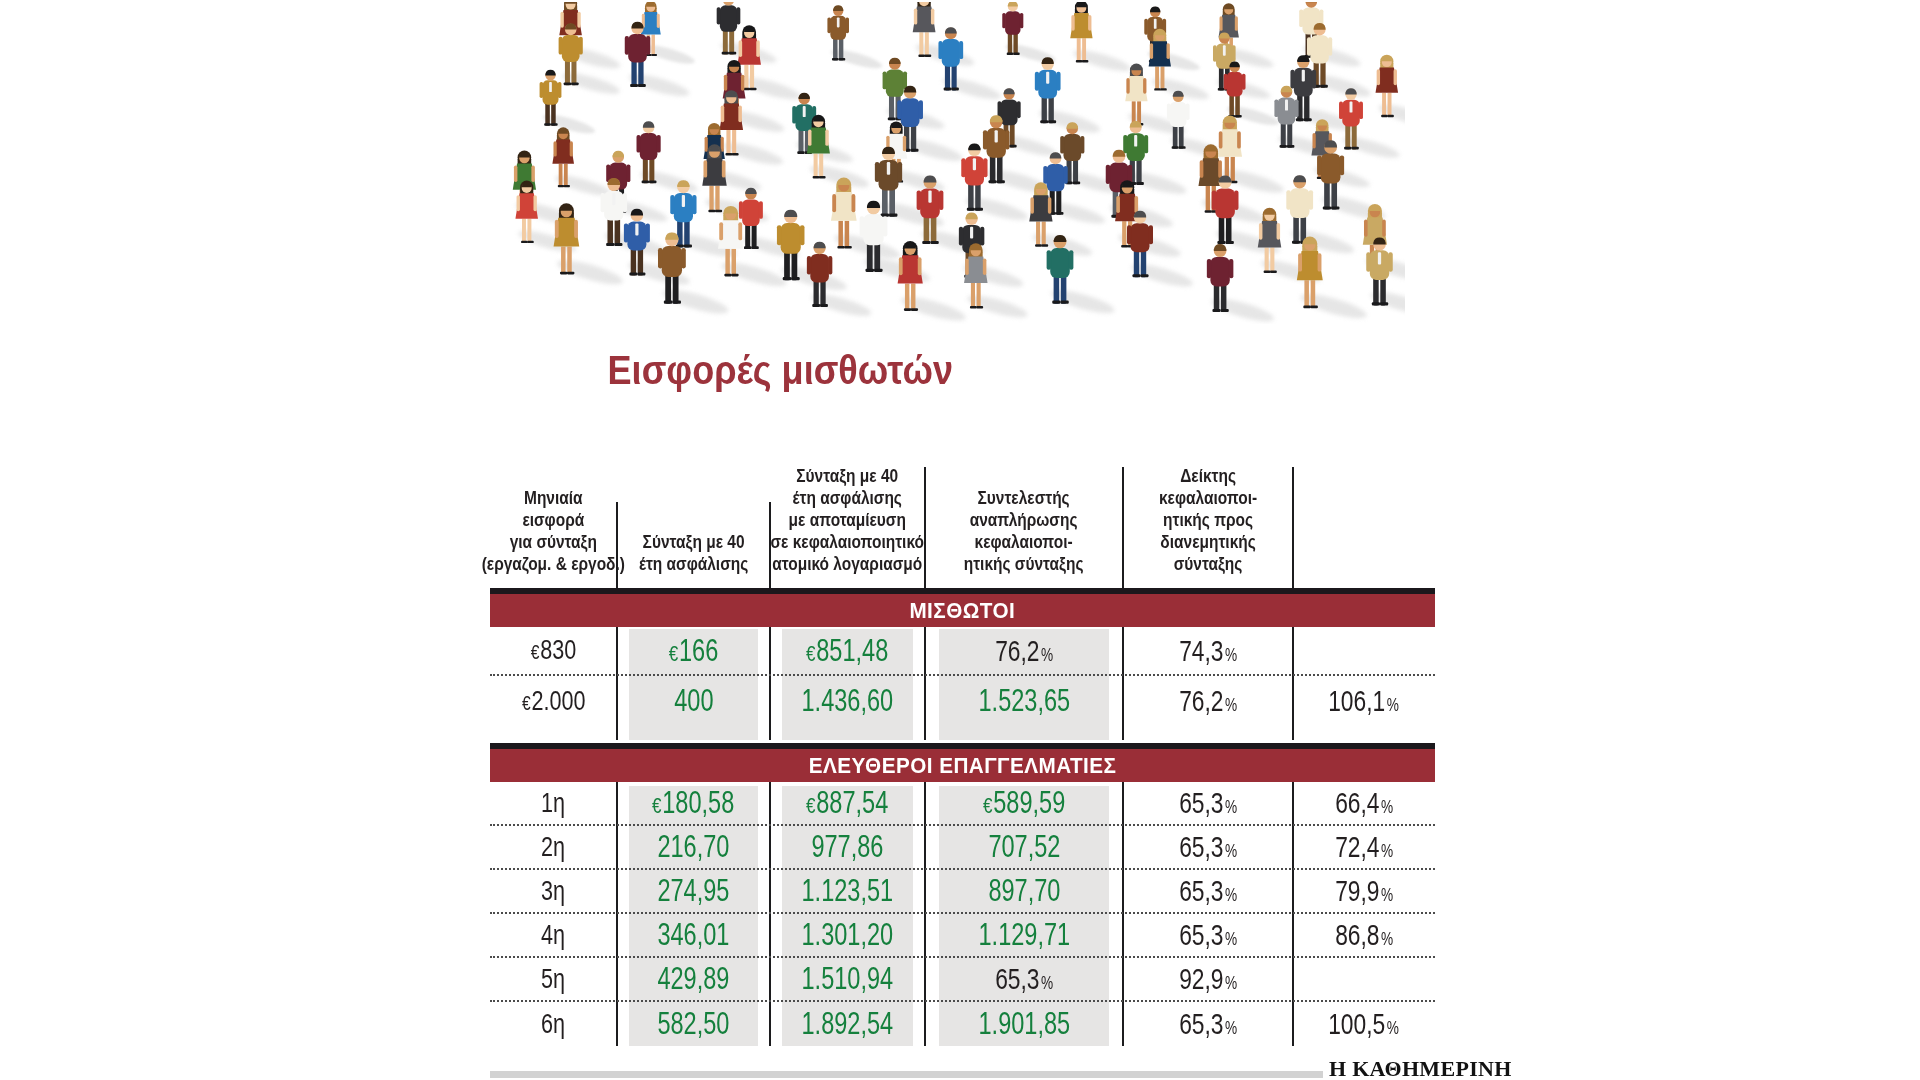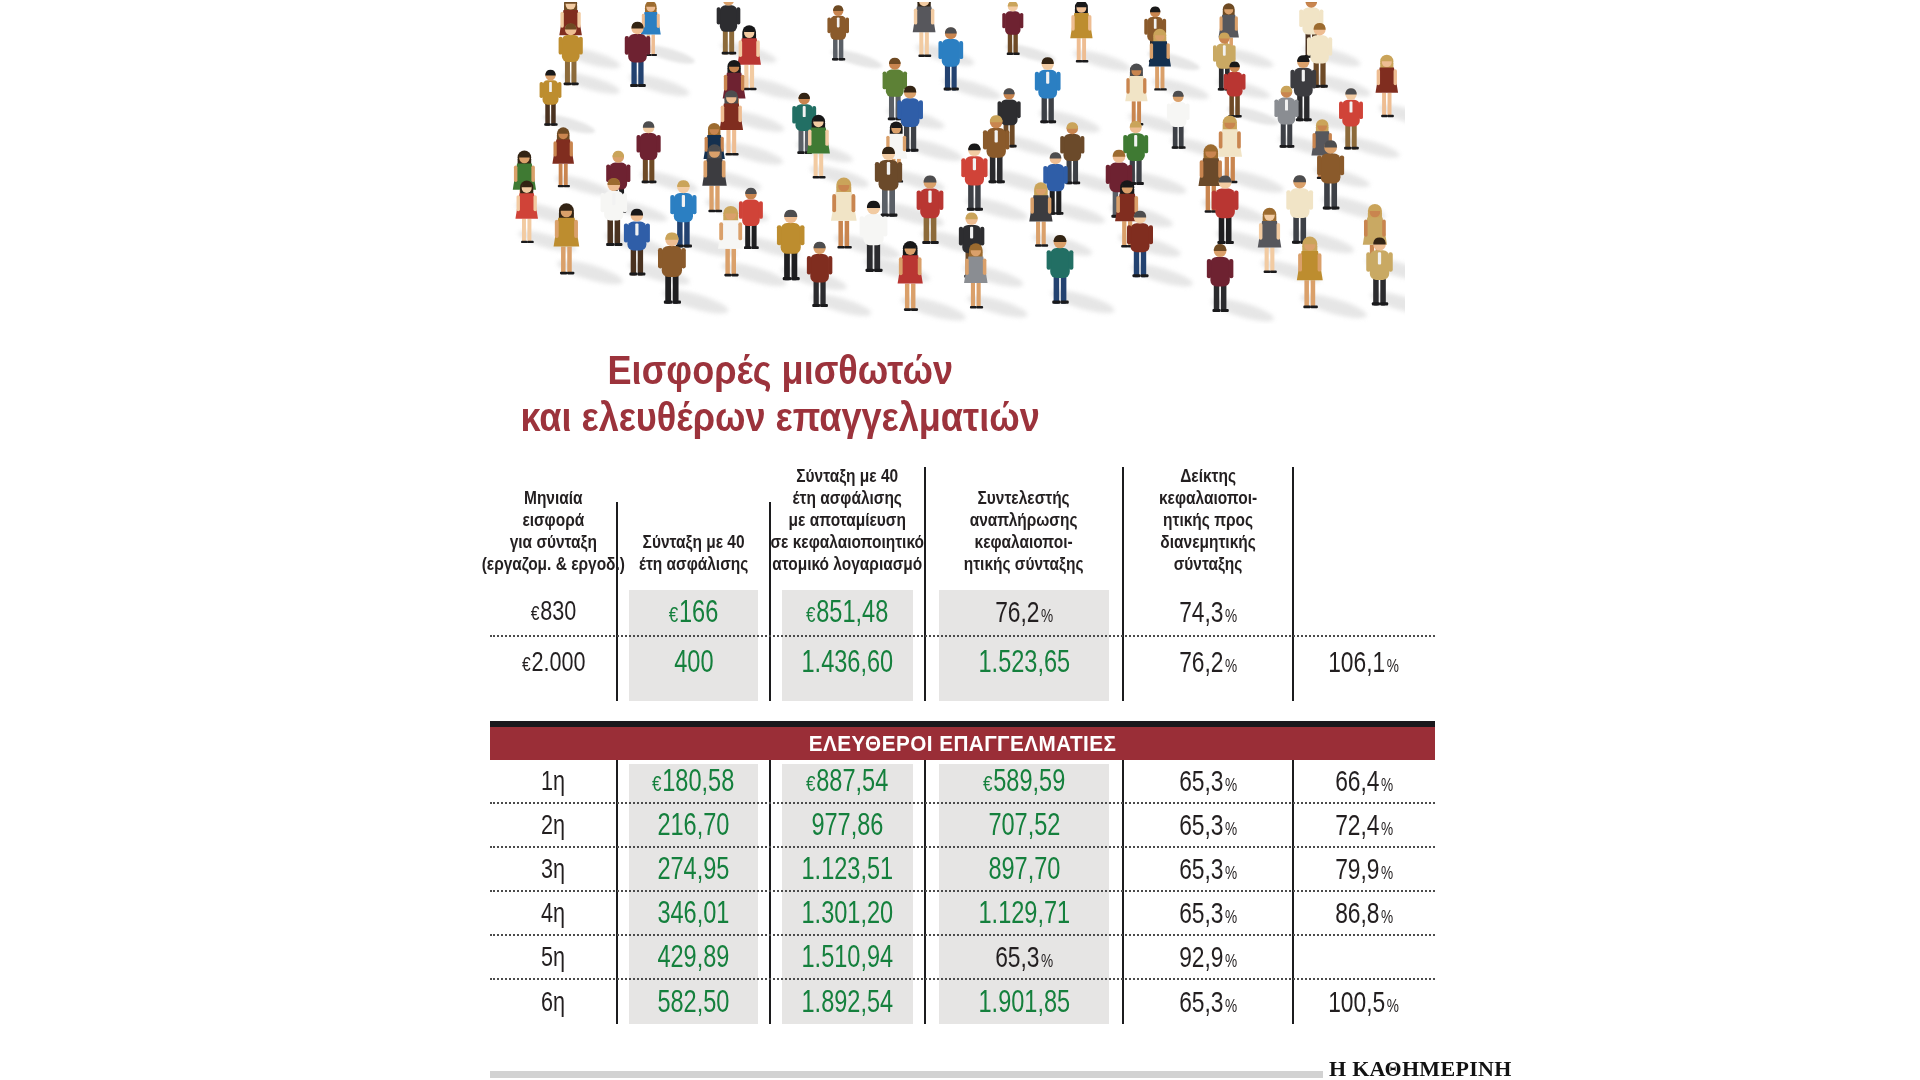--- a/index.html
+++ b/index.html
@@ -18,21 +18,21 @@
   .thead{position:relative;display:grid;grid-template-columns:var(--cols);height:133px;}
   .hcell{display:flex;align-items:flex-end;justify-content:center;padding-bottom:13px;box-sizing:border-box;}
   .hcell .squeeze{display:inline-block;white-space:pre;text-align:center;transform:scaleX(.86);
                   transform-origin:center bottom;font-weight:bold;font-size:18px;line-height:22px;color:var(--ink);}
 
   .secbar{border-top:6px solid #1b181c;background:var(--maroon);height:33px;
           display:flex;align-items:center;justify-content:center;}
   .secbar .squeeze{display:inline-block;transform:scaleX(.94);color:#fff;font-weight:bold;
                    font-size:22px;letter-spacing:.5px;white-space:pre;}
 
-  .section.s1{margin-top:20px;}
+  .section.s1{margin-top:3px;}
   .rows{position:relative;}
   .section.s0 .rows{height:113px;}
   .section.s1 .rows{height:264px;}
 
   .shade{position:absolute;background:#e6e5e4;z-index:0;}
   .vline{position:absolute;width:2px;background:var(--line);z-index:1;}
 
   .row{position:relative;z-index:2;display:grid;grid-template-columns:var(--cols);box-sizing:border-box;}
   .row.sep{border-bottom:2px dotted #4b4b4b;}
 
@@ -1076,21 +1076,20 @@
           <rect x="-13" y="-52" width="4.3" height="19" rx="2" fill="#6e2231"></rect>
           <rect x="8.7" y="-52" width="4.3" height="19" rx="2" fill="#6e2231"></rect>
           <circle cx="0" cy="-60" r="6.2" fill="#daa06a"></circle>
           <path d="M-6.1,-61.5 A6.2,6.2 0 0 1 6.1,-61.5 L6.1,-59.8 L-6.1,-59.8 Z" fill="#6e4a23"></path>
         </g>
       </g>
   </svg>
 
   <div id="title">
     <div><span class="squeeze">Εισφορές μισθωτών</span></div>
-    <div><span class="squeeze">και ελευθέρων επαγγελματιών</span></div>
   </div>
 
   <div class="table-wrap">
     <div class="thead" id="thead">
       <div class="hcell">
           <span class="squeeze">Μηνιαία
 εισφορά
 για σύνταξη
 (εργαζομ. &amp; εργοδ.)</span>
         </div>
@@ -1119,20 +1118,23 @@
 σύνταξης</span>
         </div>
     <div class="vline" style="left: 126px; top: 47px; bottom: 0px;"></div>
         <div class="vline" style="left: 279px; top: 47px; bottom: 0px;"></div>
         <div class="vline" style="left: 434px; top: 12px; bottom: 0px;"></div>
         <div class="vline" style="left: 632px; top: 12px; bottom: 0px;"></div>
         <div class="vline" style="left: 802px; top: 12px; bottom: 0px;"></div>
       </div>
 
     <div class="section s0">
+      <div class="secbar">
+        <span class="squeeze">ΜΙΣΘΩΤΟΙ</span>
+      </div>
       <div class="rows">
           <div class="shade" style="left: 139px; width: 129px; top: 2px; bottom: 0px;"></div>
           <div class="shade" style="left: 292px; width: 131px; top: 2px; bottom: 0px;"></div>
           <div class="shade" style="left: 449px; width: 170px; top: 2px; bottom: 0px;"></div>
           <div class="vline" style="left: 126px; top: 0px; bottom: 0px;"></div>
           <div class="vline" style="left: 279px; top: 0px; bottom: 0px;"></div>
           <div class="vline" style="left: 434px; top: 0px; bottom: 0px;"></div>
           <div class="vline" style="left: 632px; top: 0px; bottom: 0px;"></div>
           <div class="vline" style="left: 802px; top: 0px; bottom: 0px;"></div>
           <div class="row sep" style="height: 49px;">

